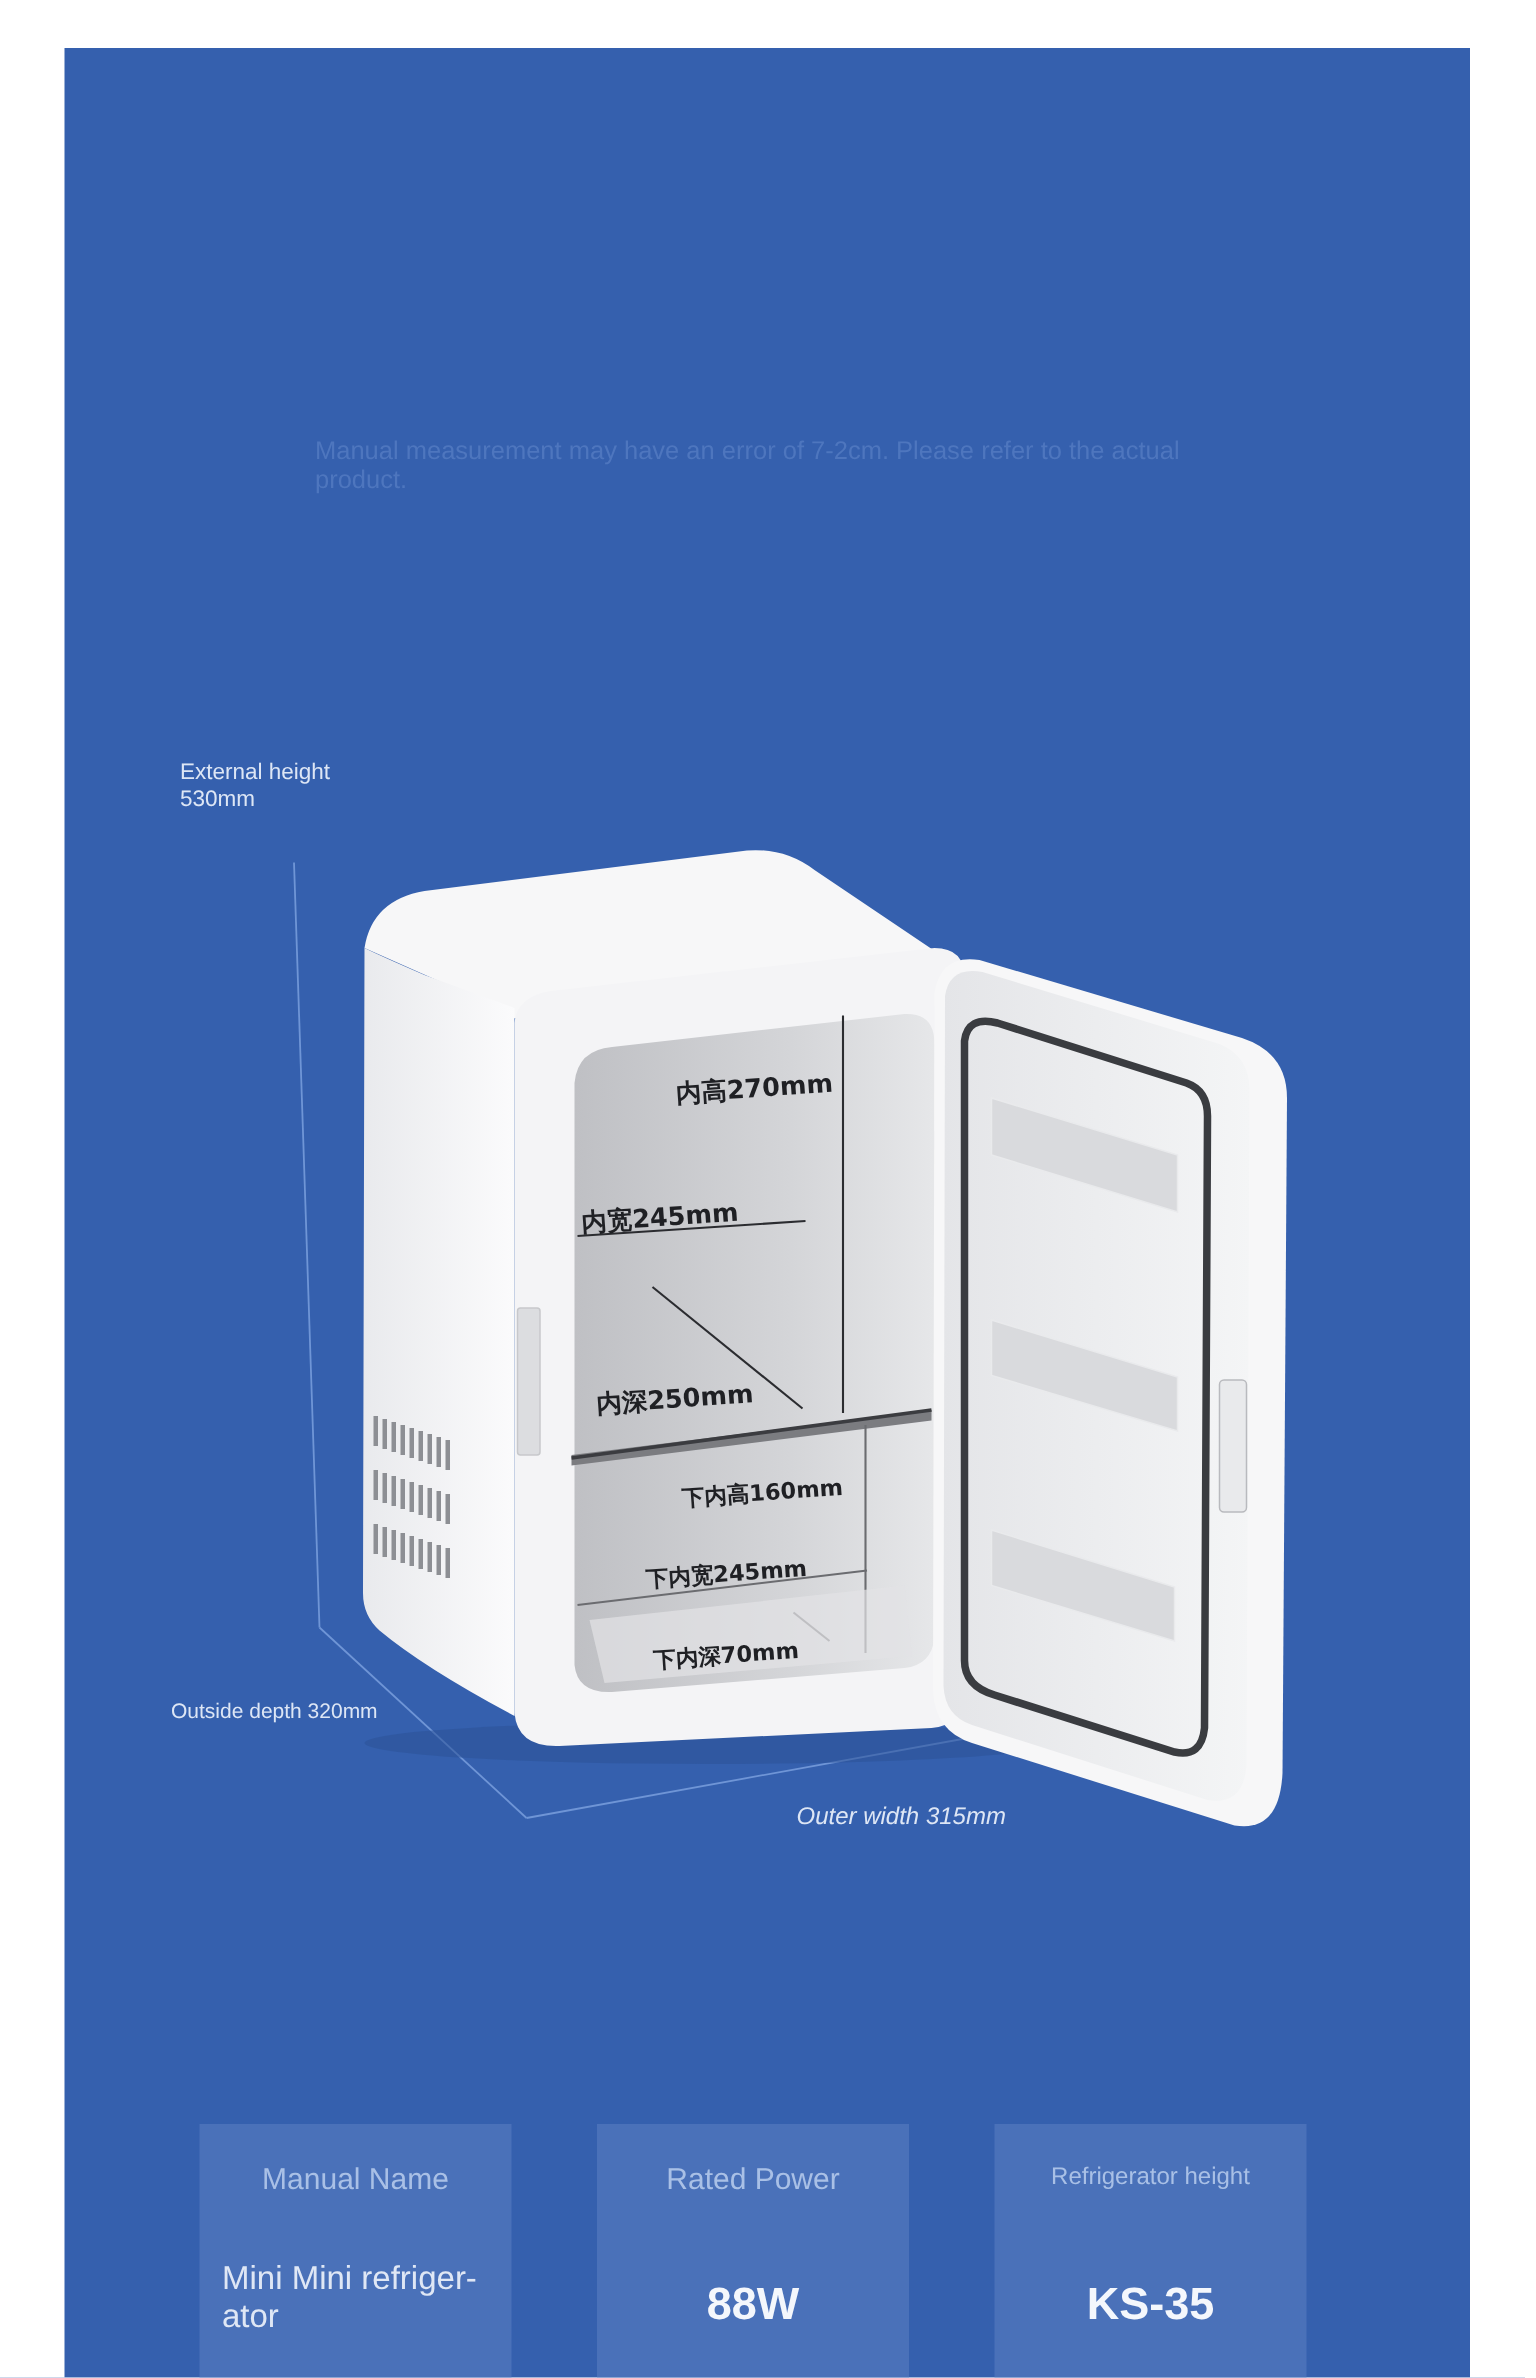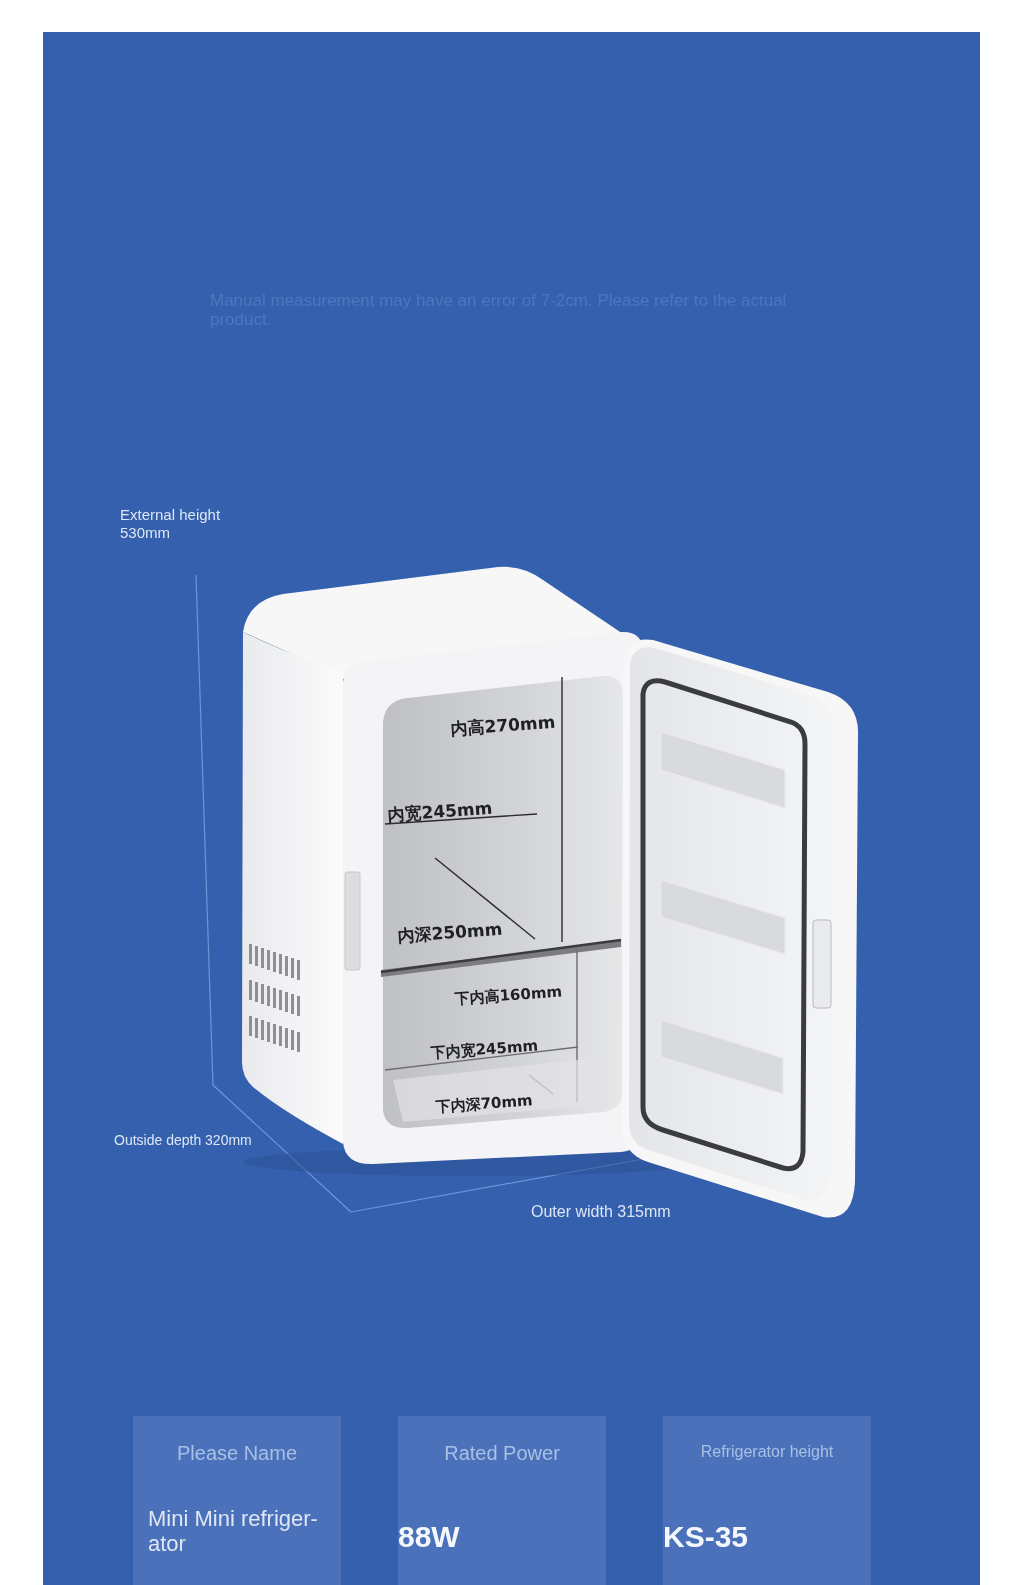--- a/index.html
+++ b/index.html
@@ -11,21 +11,21 @@
            color: #f1f4fb; font-size: 47px; font-weight: 400; letter-spacing: 0.3px;
            padding-left: 14px; }
   .note { position: absolute; left: 167px; top: 259px; width: 620px; color: #4e76be;
           font-size: 17px; line-height: 19px; }
   .dim-label { position: absolute; color: #dde6f5; font-size: 15px; line-height: 18px; }
   .scene { position: absolute; left: 0; top: 0; width: 937px; height: 1300px; }
   .card { position: absolute; top: 1384px; width: 208px; height: 175px; background: #4a71b9; }
   .card-label { position: absolute; left: 0; right: 0; top: 26px; text-align: center;
                 color: #a9c0e6; font-size: 20px; }
   .card-label.small { font-size: 16px; top: 27px; }
-  .card-value { position: absolute; left: 0; right: 0; top: 104px; text-align: left;
+  .card-value { position: absolute; left: 0; right: 0; top: 104px; text-align: center;
                 color: #f4f7fc; font-size: 30px; font-weight: 700; }
   .card-value.name { text-align: left; left: 15px; top: 90px; font-weight: 400;
                      font-size: 22px; line-height: 25px; color: #dfe7f5; width: 185px; }
 </style>
 </head>
 <body>
 
 <div class="panel">
 
   <div class="note">Manual measurement may have an error of 7-2cm. Please refer to the actual product.</div>
@@ -133,24 +133,24 @@
 
       <rect x="770" y="888" width="18" height="88" rx="3" fill="#e9eaec" stroke="#b9babe"></rect>
     </g>
   </svg>
 
   <div class="dim-label" style="left:77px; top:474px;">
     <div>External height</div>
     <div>530mm</div>
   </div>
   <div class="dim-label" style="left:71px; top:1099px; font-size:14px;">Outside depth 320mm</div>
-  <div class="dim-label" style="left:488px; top:1171px; font-size:16px;">Outer width 315mm</div>
+  <div class="dim-label" style="left:488px; top:1171px; font-size:16px;font-style:italic;">Outer width 315mm</div>
 
   <div class="card" style="left:90px;">
-    <div class="card-label">Please Name</div>
+    <div class="card-label">Manual Name</div>
     <div class="card-value name">Mini Mini refriger-ator</div>
   </div>
   <div class="card" style="left:355px;">
     <div class="card-label">Rated Power</div>
     <div class="card-value">88W</div>
   </div>
   <div class="card" style="left:620px;">
     <div class="card-label small">Refrigerator height</div>
     <div class="card-value">KS-35</div>
   </div>

